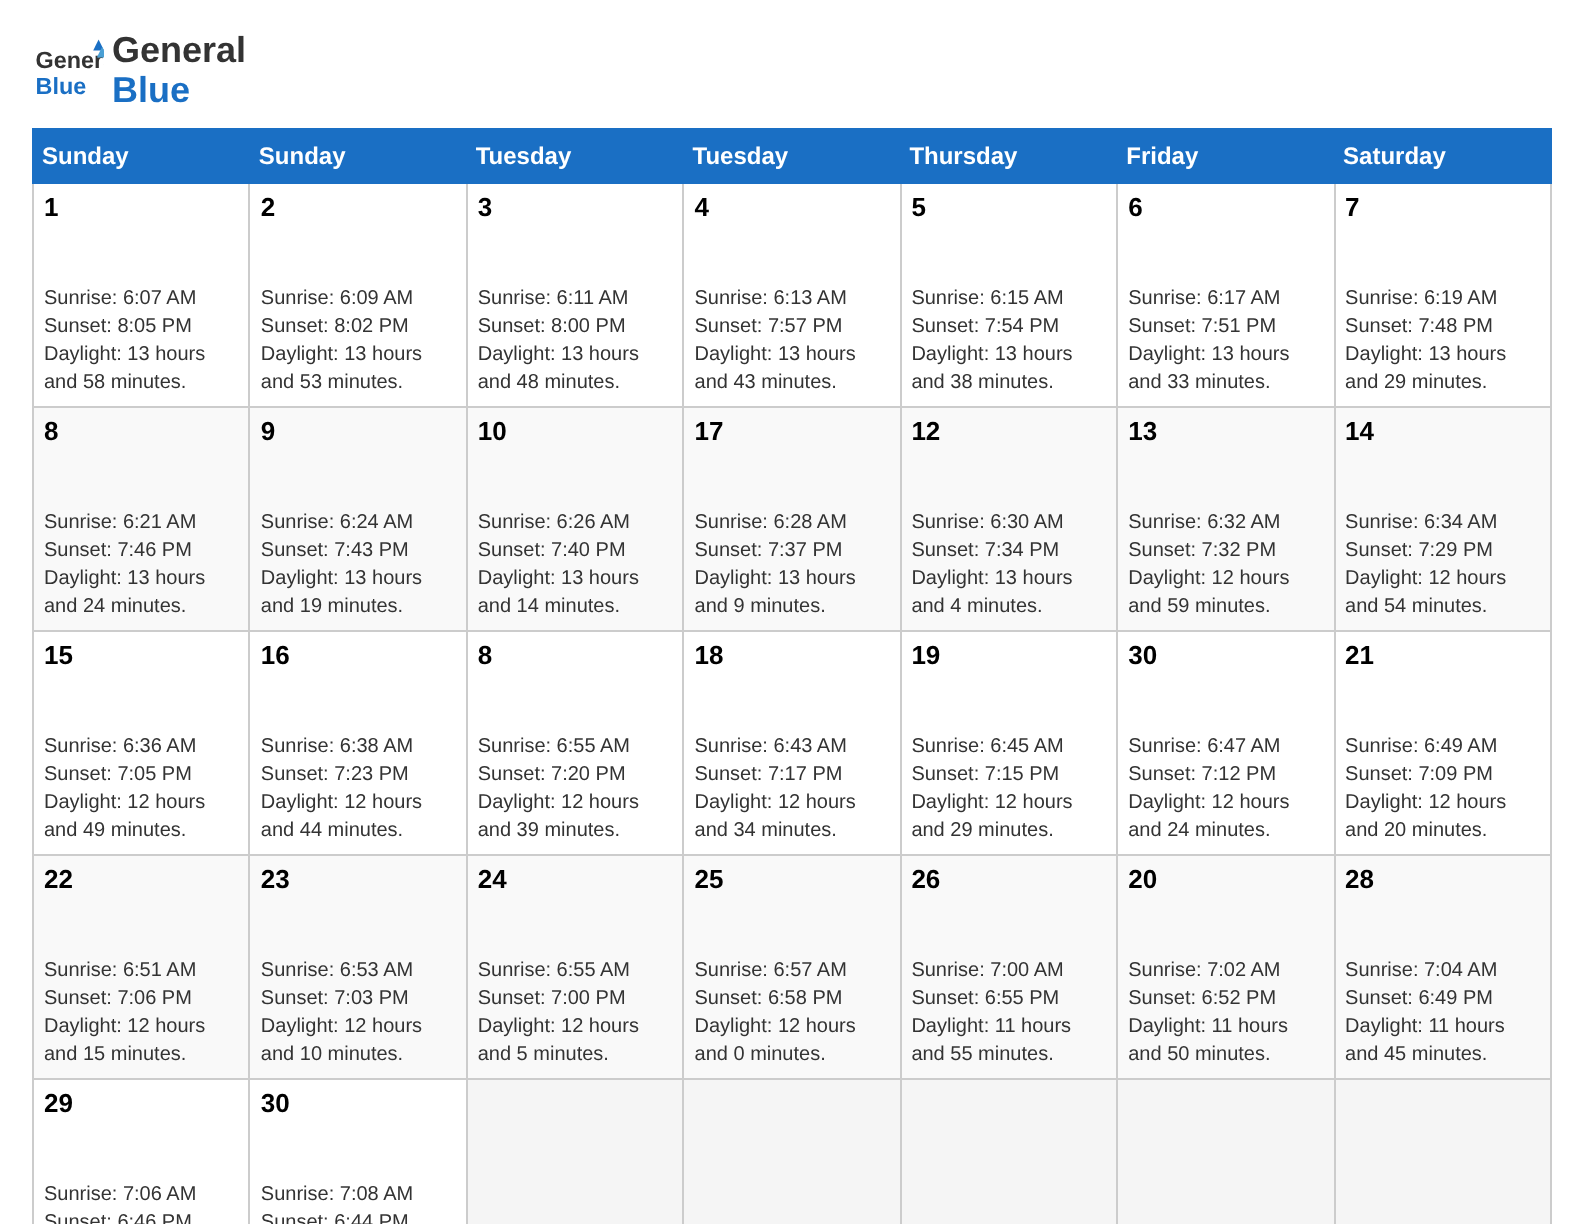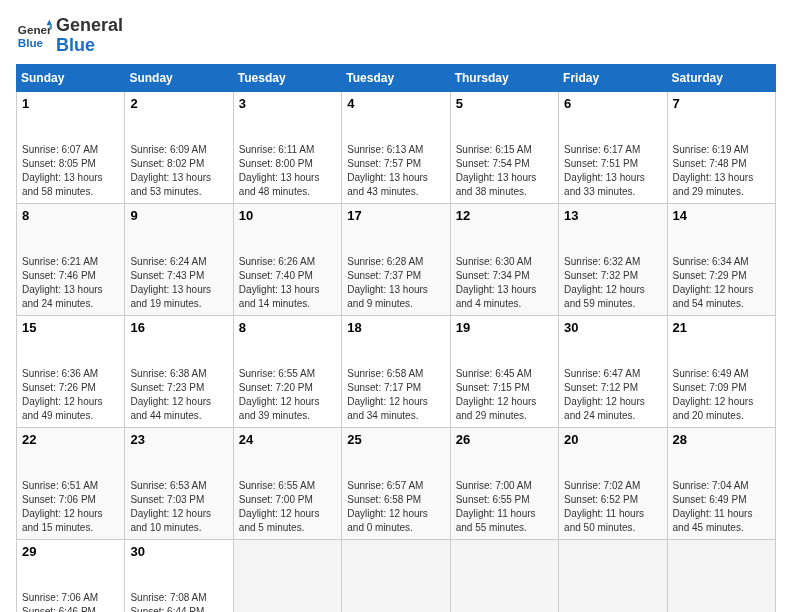--- a/index.html
+++ b/index.html
@@ -221,41 +221,41 @@
           <div class="day-info">Sunrise: 6:34 AM
 Sunset: 7:29 PM
 Daylight: 12 hours
 and 54 minutes.</div>
         </td>
       </tr>
       <tr>
         <td>
           <span class="day-num">15</span>
           <div class="day-info">Sunrise: 6:36 AM
-Sunset: 7:26 PM
+Sunset: 7:05 PM
 Daylight: 12 hours
 and 49 minutes.</div>
         </td>
         <td>
           <span class="day-num">16</span>
           <div class="day-info">Sunrise: 6:38 AM
 Sunset: 7:23 PM
 Daylight: 12 hours
 and 44 minutes.</div>
         </td>
         <td>
           <span class="day-num">8</span>
           <div class="day-info">Sunrise: 6:55 AM
 Sunset: 7:20 PM
 Daylight: 12 hours
 and 39 minutes.</div>
         </td>
         <td>
           <span class="day-num">18</span>
-          <div class="day-info">Sunrise: 6:58 AM
+          <div class="day-info">Sunrise: 6:43 AM
 Sunset: 7:17 PM
 Daylight: 12 hours
 and 34 minutes.</div>
         </td>
         <td>
           <span class="day-num">19</span>
           <div class="day-info">Sunrise: 6:45 AM
 Sunset: 7:15 PM
 Daylight: 12 hours
 and 29 minutes.</div>

